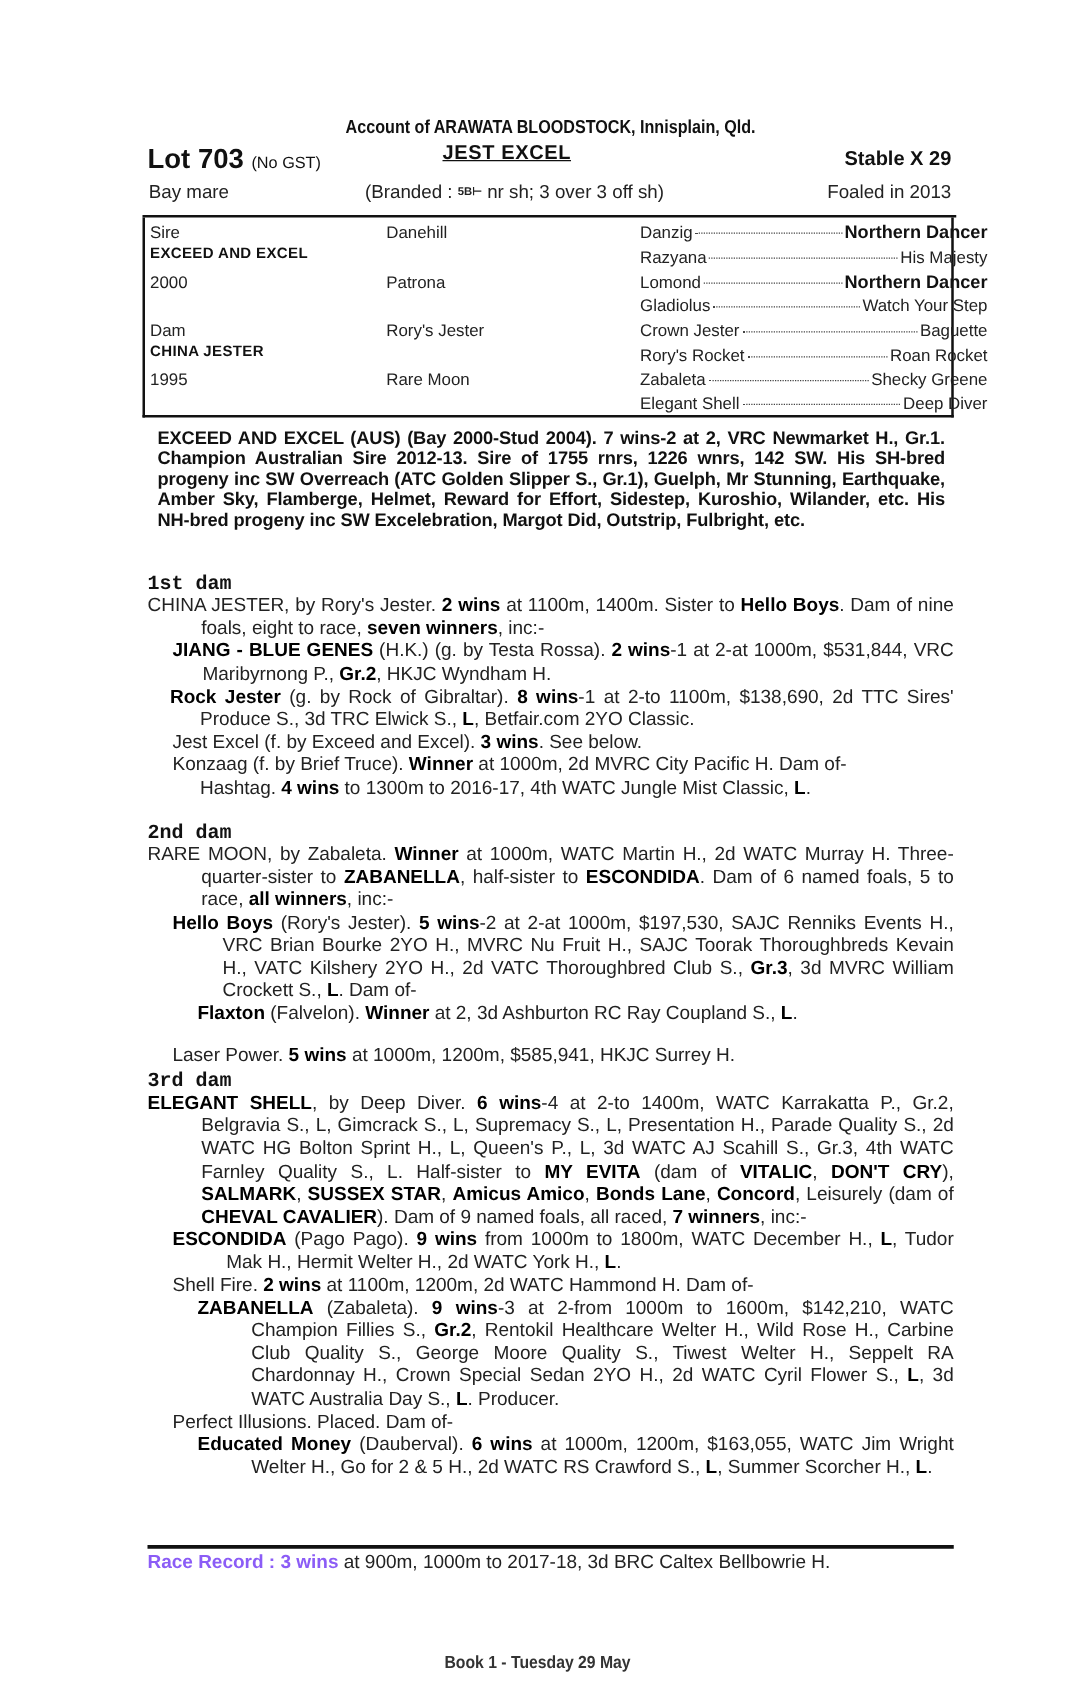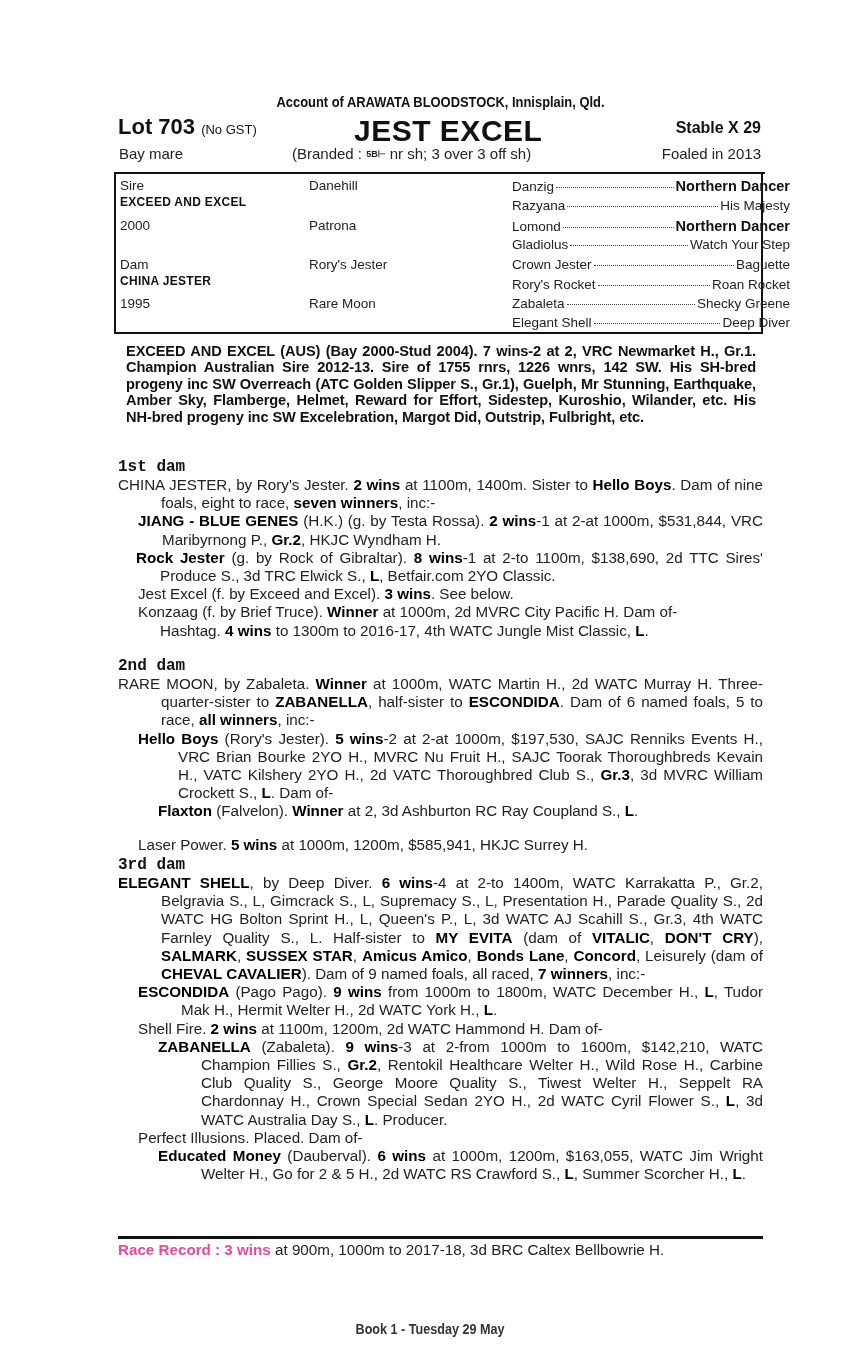--- a/index.html
+++ b/index.html
@@ -5,21 +5,21 @@
   html, body { margin:0; padding:0; background:#ffffff; }
   body { width:860px; height:1356px; position:relative; overflow:hidden;
          font-family:"Liberation Sans", sans-serif; color:#111; }
   .page { position:absolute; left:118px; top:0; width:645px; }
   .account { position:absolute; top:93px; left:0; width:645px; text-align:center;
              font-family:"Liberation Sans", sans-serif; font-weight:bold; font-size:15px;
              transform:scaleX(0.86); transform-origin:center; letter-spacing:0px; }
   .lotrow { position:absolute; top:114px; left:0; width:645px; height:30px; }
   .lot { position:absolute; left:0; top:0; font-weight:bold; font-size:22px; }
   .lot small { font-weight:normal; font-size:13px; }
-  .name { position:absolute; left:236px; top:0; font-weight:bold; font-size:30px; letter-spacing:0.5px; }
+  .name { position:absolute; left:236px; top:0; font-weight:bold; font-size:16px; letter-spacing:0.5px;text-decoration:underline; }
   .stable { position:absolute; right:2px; top:5px; font-weight:bold; font-size:16px; }
   .subrow { position:absolute; top:145px; left:0; width:645px; font-size:15px; color:#222; }
   .sex { position:absolute; left:1px; }
   .brand { position:absolute; left:174px; }
   .brand .mark { font-size:9px; font-weight:bold; vertical-align:2px; }
   .foaled { position:absolute; right:2px; }
   .topline { position:absolute; top:172px; left:-4px; width:651px; height:2px; background:#111; }
 
   .pedbox { position:absolute; top:174px; left:-4px; width:649px; height:160px;
             border:2px solid #111; border-top:none; box-sizing:border-box; }
@@ -37,21 +37,21 @@
   .section { position:absolute; left:0; width:645px; font-size:15.2px; line-height:18.2px; color:#222; }
   .section h3 { margin:0; font-size:16px; font-weight:bold; color:#111; line-height:18px;font-family:Liberation Mono, monospace; }
   .para { text-align:justify; }
   .para b { color:#000; }
   .l0 { padding-left:43px; text-indent:-43px; }
   .l1b { padding-left:42px; text-indent:-24px; }
 
   .rule { position:absolute; left:0; top:1236px; width:645px; height:3px; background:#111; }
   .record { position:absolute; top:1241px; left:0; width:645px; font-size:15.2px; line-height:18px;
             color:#222; text-align:justify; padding-left:41px; text-indent:-41px; box-sizing:border-box; }
-  .record b { color:#ec4899; }
+  .record b { color:#8b5cf6; }
   .footer { position:absolute; top:1321px; left:0; width:860px; text-align:center;
             font-size:14px; font-weight:bold; color:#333; transform:scaleX(0.9); }
 </style>
 </head>
 <body>
 
 <div class="page">
 
   <div class="account">Account of ARAWATA BLOODSTOCK, Innisplain, Qld.</div>
 

